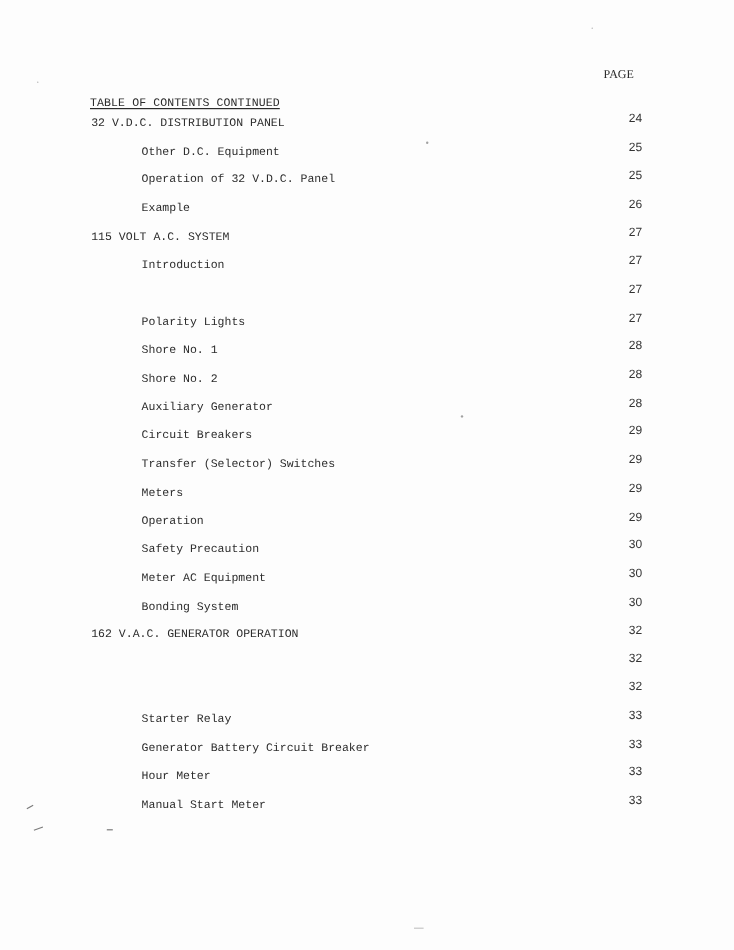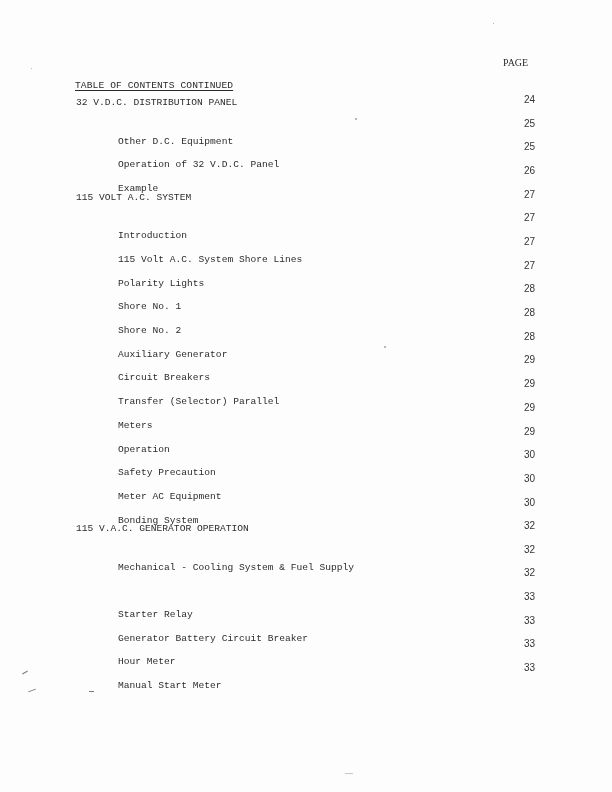--- a/index.html
+++ b/index.html
@@ -48,21 +48,21 @@
       height: 14px;
     }
     .entry .label {
       position: absolute;
       top: 0;
       font-size: 9.6px;
       white-space: pre;
       color: #2c2c2c;
     }
     .entry.level-0 .label { left: 76px; }
-    .entry.level-1 .label { left: 118px; margin-top: 15px; }
+    .entry.level-1 .label { left: 118px; }
     .entry .pagenum {
       position: absolute;
       left: 481px;
       top: -3px;
       font-family: "Liberation Sans", "DejaVu Sans", sans-serif;
       font-size: 10px;
       color: #333333;
       margin-left: 43px;
     }
     .speck {
@@ -105,21 +105,20 @@
     </div>
     <div class="entry level-0" style="top:192px">
       <span class="label">115 VOLT A.C. SYSTEM</span>
       <span class="pagenum">27</span>
     </div>
     <div class="entry level-1" style="top:215px">
       <span class="label">Introduction</span>
       <span class="pagenum">27</span>
     </div>
     <div class="entry level-1" style="top:239px">
-      <span class="label">115 Volt A.C. System Shore Lines</span>
       <span class="pagenum">27</span>
     </div>
     <div class="entry level-1" style="top:263px">
       <span class="label">Polarity Lights</span>
       <span class="pagenum">27</span>
     </div>
     <div class="entry level-1" style="top:286px">
       <span class="label">Shore No. 1</span>
       <span class="pagenum">28</span>
     </div>
@@ -129,21 +128,21 @@
     </div>
     <div class="entry level-1" style="top:334px">
       <span class="label">Auxiliary Generator</span>
       <span class="pagenum">28</span>
     </div>
     <div class="entry level-1" style="top:357px">
       <span class="label">Circuit Breakers</span>
       <span class="pagenum">29</span>
     </div>
     <div class="entry level-1" style="top:381px">
-      <span class="label">Transfer (Selector) Parallel</span>
+      <span class="label">Transfer (Selector) Switches</span>
       <span class="pagenum">29</span>
     </div>
     <div class="entry level-1" style="top:405px">
       <span class="label">Meters</span>
       <span class="pagenum">29</span>
     </div>
     <div class="entry level-1" style="top:429px">
       <span class="label">Operation</span>
       <span class="pagenum">29</span>
     </div>
@@ -153,25 +152,24 @@
     </div>
     <div class="entry level-1" style="top:476px">
       <span class="label">Meter AC Equipment</span>
       <span class="pagenum">30</span>
     </div>
     <div class="entry level-1" style="top:500px">
       <span class="label">Bonding System</span>
       <span class="pagenum">30</span>
     </div>
     <div class="entry level-0" style="top:523px">
-      <span class="label">115 V.A.C. GENERATOR OPERATION</span>
+      <span class="label">162 V.A.C. GENERATOR OPERATION</span>
       <span class="pagenum">32</span>
     </div>
     <div class="entry level-1" style="top:547px">
-      <span class="label">Mechanical - Cooling System &amp; Fuel Supply</span>
       <span class="pagenum">32</span>
     </div>
     <div class="entry level-1" style="top:570px">
       <span class="pagenum">32</span>
     </div>
     <div class="entry level-1" style="top:594px">
       <span class="label">Starter Relay</span>
       <span class="pagenum">33</span>
     </div>
     <div class="entry level-1" style="top:618px">

